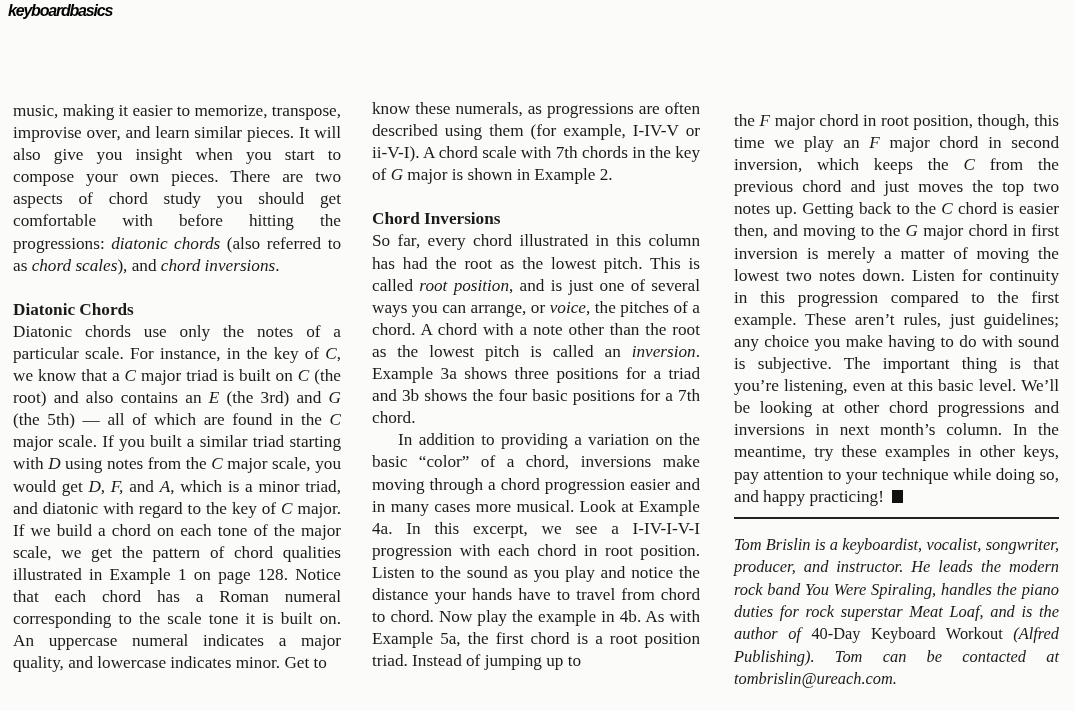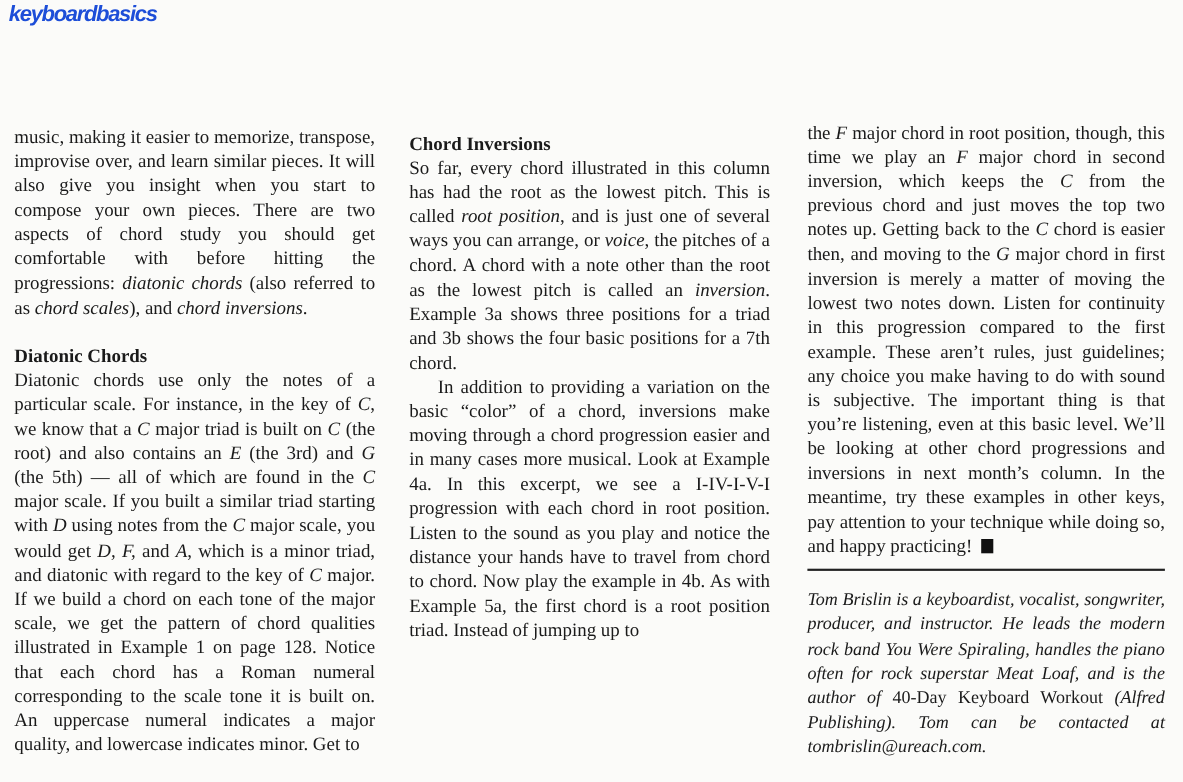--- a/index.html
+++ b/index.html
@@ -15,23 +15,23 @@
       color: #1a1a1a;
       font-family: "Liberation Serif", "DejaVu Serif", serif;
     }
     .masthead {
       position: absolute;
       left: 8px;
       top: 2px;
       font-family: "Liberation Sans", "DejaVu Sans", sans-serif;
       font-weight: bold;
       font-style: italic;
-      font-size: 20px;
+      font-size: 16px;
       letter-spacing: -1.2px;
-      color: #1d4ed8;
+      color: #000000;
     }
     .col {
       position: absolute;
       top: 98px;
       width: 328px;
       font-size: 17.2px;
       line-height: 22.1px;
       text-align: justify;
     }
     .col1 { left: 13px; width: 328px; }
@@ -59,38 +59,39 @@
       background: #222;
       margin: 9px 0 15px 0;
     }
     .bio {
       font-style: italic;
       font-size: 16.4px;
       line-height: 22.4px;
       text-align: justify;
     }
     .bio .roman { font-style: normal; }
-    .col1 .first { margin-top: 16px; }
+    .col1 .first { margin-top: 2px; }
   </style>
 </head>
 <body>
 
 <div class="masthead">keyboardbasics</div>
 
 <div class="col col1">
   <p class="first"><span>music, making it easier to memorize, transpose, improvise over, and learn similar pieces. It will also give you insight when you start to compose your own pieces. There are two aspects of chord study you should get comfortable with before hitting the progressions: </span><i>diatonic chords</i><span> (also referred to as </span><i>chord scales</i><span>), and </span><i>chord inversions</i><span>.</span></p>
   <div class="gap"></div>
   <h3>Diatonic Chords</h3>
   <p><span>Diatonic chords use only the notes of a particular scale. For instance, in the key of </span><i>C</i><span>, we know that a </span><i>C</i><span> major triad is built on </span><i>C</i><span> (the root) and also contains an </span><i>E</i><span> (the 3rd) and </span><i>G</i><span> (the 5th) — all of which are found in the </span><i>C</i><span> major scale. If you built a similar triad starting with </span><i>D</i><span> using notes from the </span><i>C</i><span> major scale, you would get </span><i>D, F,</i><span> and </span><i>A</i><span>, which is a minor triad, and diatonic with regard to the key of </span><i>C</i><span> major. If we build a chord on each tone of the major scale, we get the pattern of chord qualities illustrated in Example 1 on page 128. Notice that each chord has a Roman numeral corresponding to the scale tone it is built on. An uppercase numeral indicates a major quality, and lowercase indicates minor. Get to</span></p>
 </div>
 
 <div class="col col2">
+  <p><span>know these numerals, as progressions are often described using them (for example, I-IV-V or ii-V-I). A chord scale with 7th chords in the key of </span><i>G</i><span> major is shown in Example 2.</span></p>
   <div class="gap"></div>
   <h3>Chord Inversions</h3>
   <p><span>So far, every chord illustrated in this column has had the root as the lowest pitch. This is called </span><i>root position</i><span>, and is just one of several ways you can arrange, or </span><i>voice</i><span>, the pitches of a chord. A chord with a note other than the root as the lowest pitch is called an </span><i>inversion</i><span>. Example 3a shows three positions for a triad and 3b shows the four basic positions for a 7th chord.</span></p>
   <p class="indent">In addition to providing a variation on the basic “color” of a chord, inversions make moving through a chord progression easier and in many cases more musical. Look at Example 4a. In this excerpt, we see a I-IV-I-V-I progression with each chord in root position. Listen to the sound as you play and notice the distance your hands have to travel from chord to chord. Now play the example in 4b. As with Example 5a, the first chord is a root position triad. Instead of jumping up to</p>
 </div>
 
 <div class="col col3">
   <p><span>the </span><i>F</i><span> major chord in root position, though, this time we play an </span><i>F</i><span> major chord in second inversion, which keeps the </span><i>C</i><span> from the previous chord and just moves the top two notes up. Getting back to the </span><i>C</i><span> chord is easier then, and moving to the </span><i>G</i><span> major chord in first inversion is merely a matter of moving the lowest two notes down. Listen for continuity in this progression compared to the first example. These aren’t rules, just guidelines; any choice you make having to do with sound is subjective. The important thing is that you’re listening, even at this basic level. We’ll be looking at other chord progressions and inversions in next month’s column. In the meantime, try these examples in other keys, pay attention to your technique while doing so, and happy practicing!</span><span class="endmark"></span></p>
   <div class="rule"></div>
-  <p class="bio"><span>Tom Brislin is a keyboardist, vocalist, songwriter, producer, and instructor. He leads the modern rock band You Were Spiraling, handles the piano often for rock superstar Meat Loaf, and is the author of </span><span class="roman">40-Day Keyboard Workout</span><span> (Alfred Publishing). Tom can be contacted at tombrislin@ureach.com.</span></p>
+  <p class="bio"><span>Tom Brislin is a keyboardist, vocalist, songwriter, producer, and instructor. He leads the modern rock band You Were Spiraling, handles the piano duties for rock superstar Meat Loaf, and is the author of </span><span class="roman">40-Day Keyboard Workout</span><span> (Alfred Publishing). Tom can be contacted at tombrislin@ureach.com.</span></p>
 </div>
 
 </body></html>

